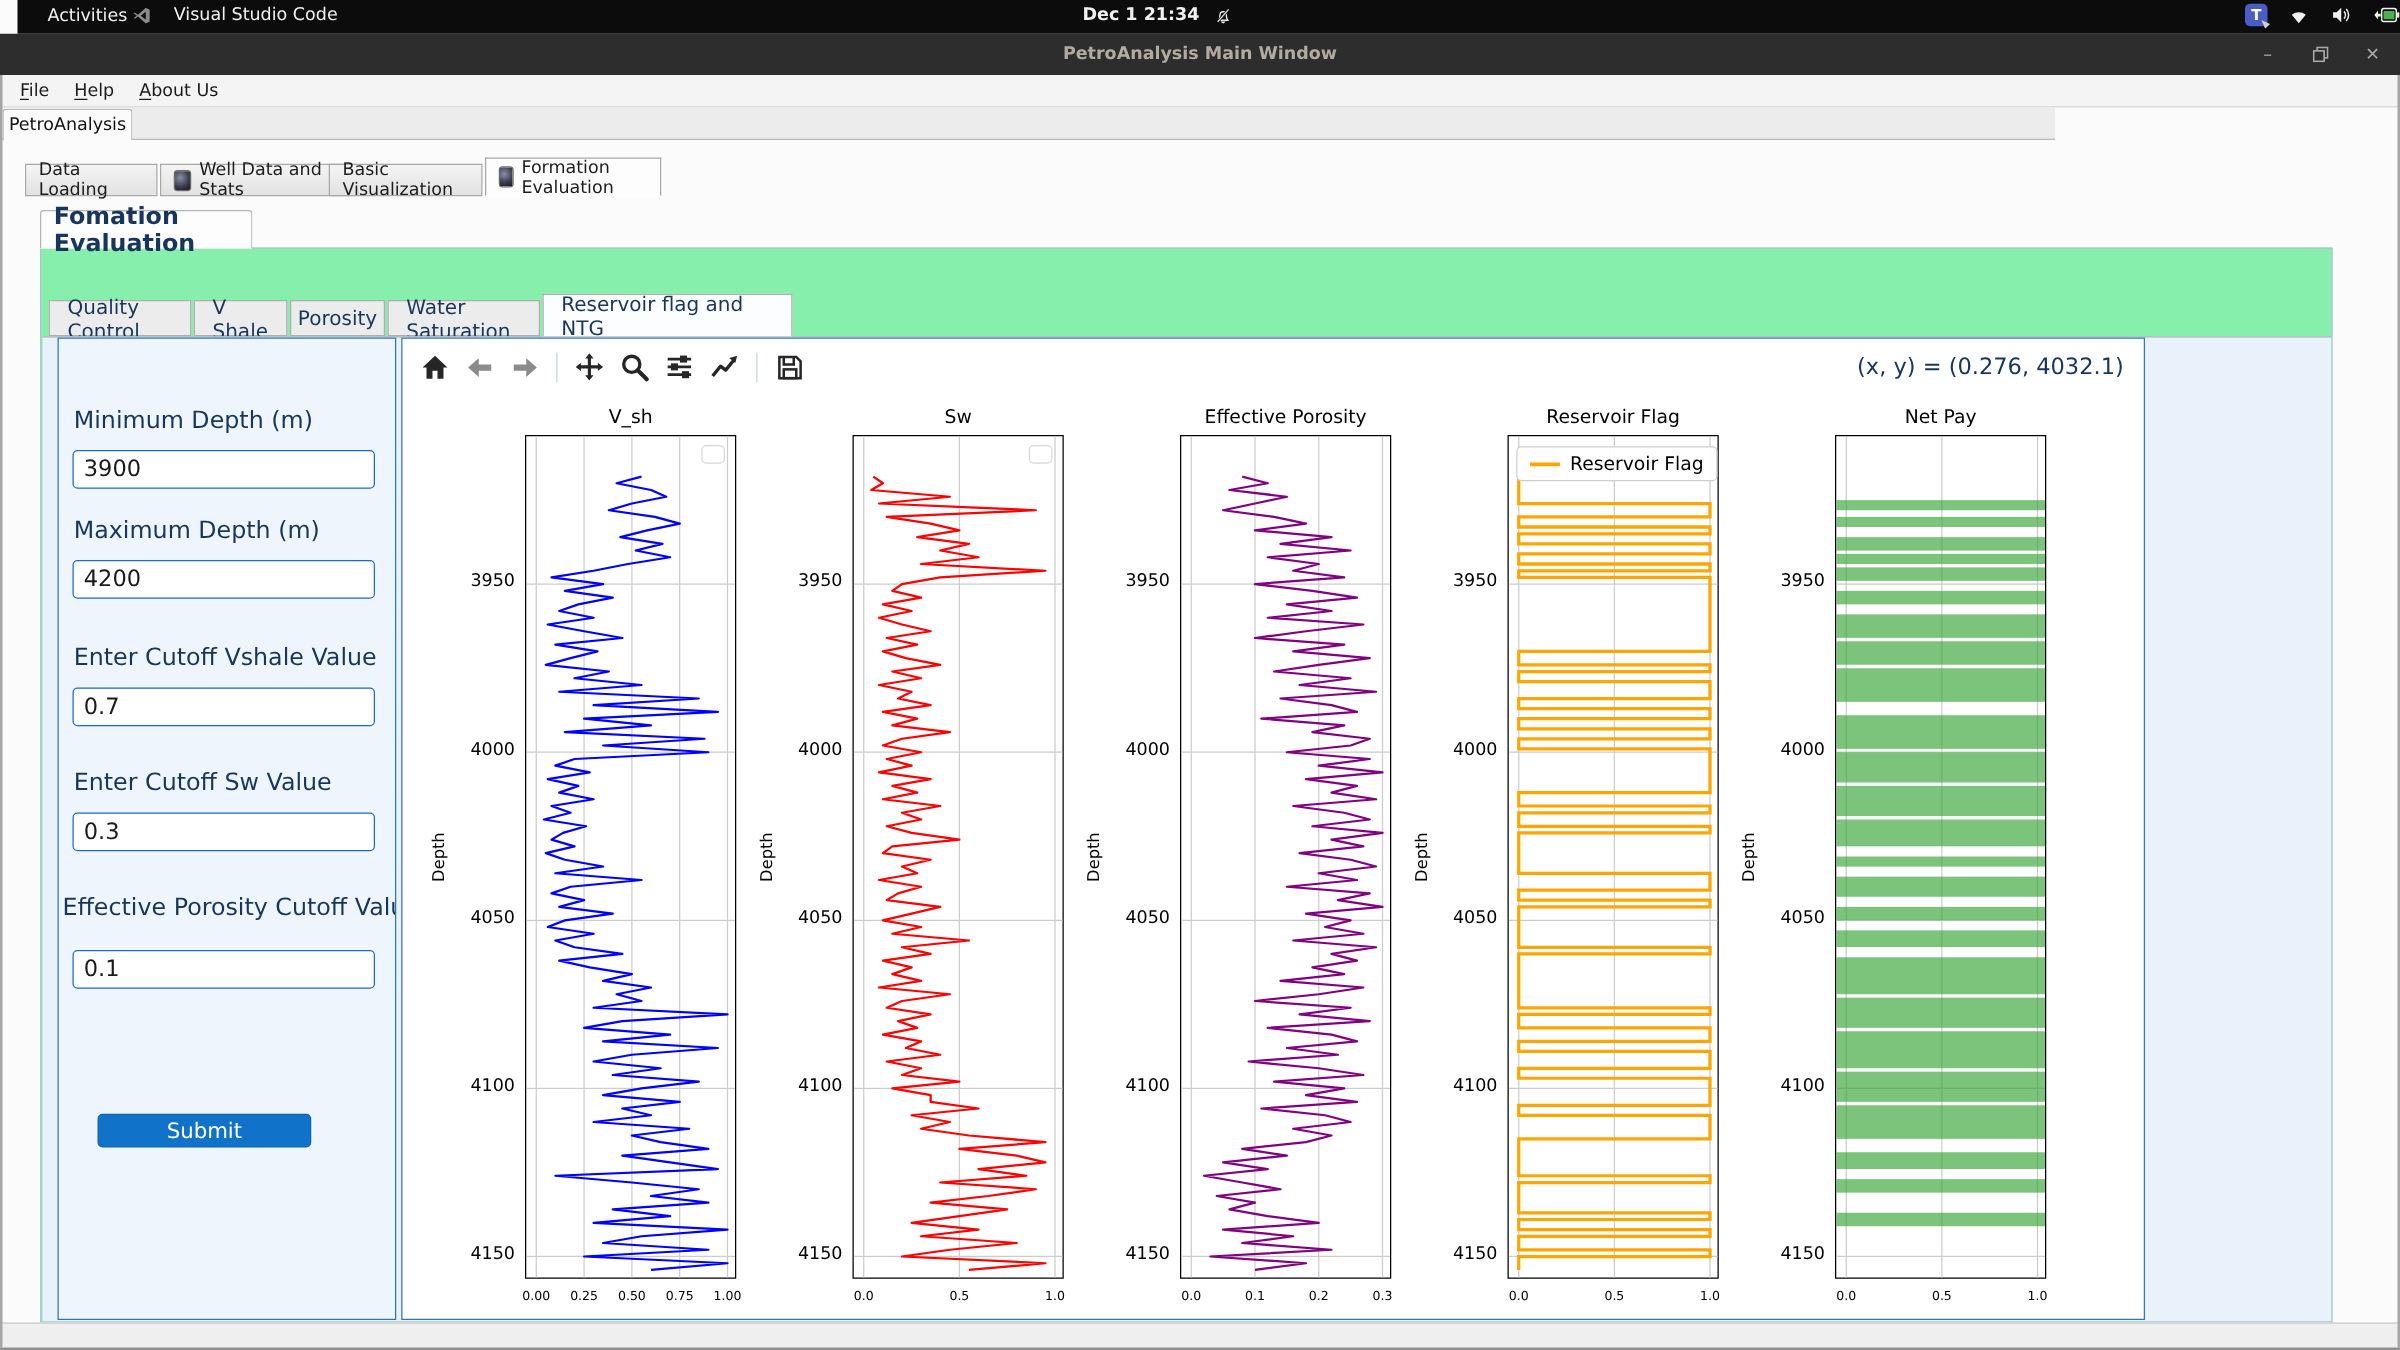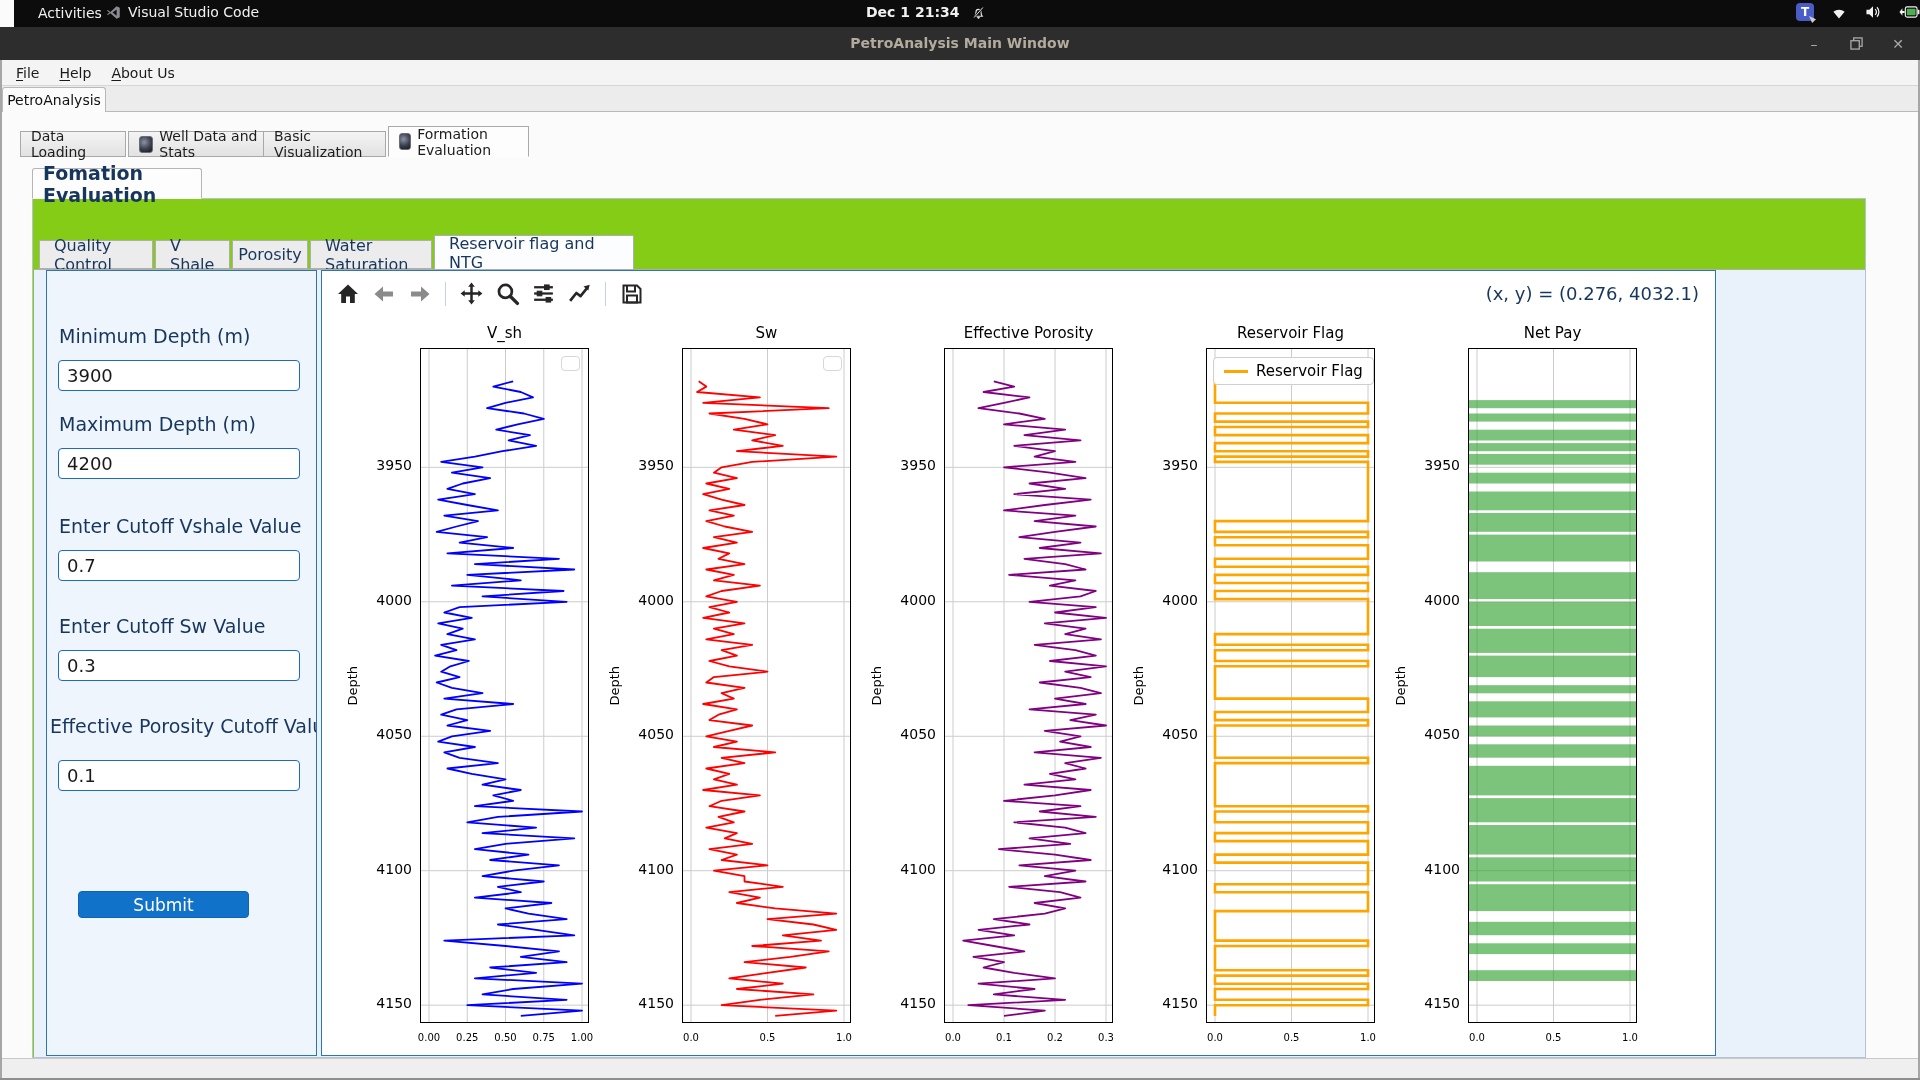--- a/index.html
+++ b/index.html
@@ -2,51 +2,51 @@
 <html><head>
 <meta charset="utf-8">
 <style>
   html,body{margin:0;padding:0;background:#000;}
   *{box-sizing:border-box;font-family:"DejaVu Sans","Liberation Sans",sans-serif;}
   .screen{position:relative;width:1920px;height:1080px;background:#fbfbfb;overflow:hidden;}
 
   
   .sysbar{position:absolute;left:0;top:0;width:1920px;height:27px;background:#0c0c0c;color:#f1f1f1;font-size:14px;margin-left:14px;}
   .sysbar .activities{position:absolute;left:18px;top:4px;padding:1px 6px;cursor:default;}
-  .sysbar .vsapp{position:absolute;left:92px;top:4px;display:flex;align-items:center;gap:7px;}
+  .sysbar .vsapp{position:absolute;left:92px;top:4px;display:flex;align-items:center;gap:18px;}
   .sysbar .clock{position:absolute;left:852px;top:4px;display:flex;align-items:center;gap:12px;font-weight:600;}
   .sysbar .sysicons{position:absolute;right:14px;top:3px;display:flex;align-items:center;gap:16px;}
   .teams-badge{width:18px;height:18px;background:#4a5cc5;border-radius:4px;color:#fff;font-size:12px;font-weight:700;display:flex;align-items:center;justify-content:center;position:relative;}
   .teams-badge:after{content:"";position:absolute;right:-2px;bottom:-2px;width:7px;height:7px;background:#cfcfcf;clip-path:polygon(0 0,100% 45%,45% 100%);}
 
   
   .titlebar{position:absolute;left:0;top:27px;width:1920px;height:33px;background:#2d2d2d;}
   .titlebar .wtitle{position:absolute;left:0;right:0;top:8px;text-align:center;color:#b3ab9d;font-weight:700;font-size:14px;}
   .wctrls{position:absolute;right:8px;top:0;height:33px;display:flex;align-items:center;gap:14px;color:#a9a9a9;}
   .wbtn{width:28px;height:26px;display:flex;align-items:center;justify-content:center;font-size:14px;}
 
   
   .menubar{position:absolute;left:0;top:60px;width:1920px;height:26px;background:#f4f4f4;border-bottom:1px solid #d6d6d6;display:flex;align-items:center;padding-left:8px;gap:4px;}
   .menuitem{font-size:14px;color:#1a1a1a;padding:2px 8px;}
   .menuitem u{text-underline-offset:2px;}
 
   
-  .tabstrip{position:absolute;left:0;top:86px;width:1920px;height:26px;background:#ececec;border-bottom:1px solid #b9b9b9;}
+  .tabstrip{position:absolute;left:0;top:86px;width:1644px;height:26px;background:#ececec;border-bottom:1px solid #b9b9b9;}
   .toptab{position:absolute;left:2px;top:1px;height:25px;width:104px;background:#fbfbfb;border:1px solid #b9b9b9;border-bottom:none;border-radius:3px 3px 0 0;display:flex;align-items:center;justify-content:center;font-size:14px;color:#111;}
   .appcontent{position:absolute;left:0;top:112px;width:1920px;height:946px;background:#fbfbfb;}
 
   
   .maintabs{position:absolute;left:20px;top:14px;height:31px;}
   .mtab{position:absolute;bottom:0;height:26px;background:linear-gradient(#f4f4f4,#e2e2e2);border:1px solid #a9a9a9;display:flex;align-items:center;justify-content:center;gap:6px;font-size:14px;color:#1c1c1c;padding:0 10px;}
   .mtab.sel{height:31px;background:#fdfdfd;border-bottom:1px solid #fdfdfd;z-index:2;}
   .tabicon{width:17px;height:17px;border-radius:3px;background:radial-gradient(circle at 35% 35%, #8a93a8 0%, #3c4050 55%, #15161d 100%);border:1px solid #6d6d6d;}
 
   
   .section-hdr{position:absolute;left:32px;top:56px;width:170px;height:31px;background:#fdfdfd;border:1px solid #b5b5b5;border-bottom:1px solid #fdfdfd;border-radius:3px 3px 0 0;display:flex;align-items:center;padding-left:10px;font-size:19px;font-weight:700;color:#17365d;z-index:3;}
-  .outerbox{position:absolute;left:32px;top:86px;width:1834px;height:860px;background:#84cc16;border:1px solid #b3c3d5;}
+  .outerbox{position:absolute;left:32px;top:86px;width:1834px;height:860px;background:#86efac;border:1px solid #b3c3d5;}
 
   
   .subtabs{position:absolute;left:6px;top:36px;height:34px;}
   .stab{position:absolute;bottom:0;height:29px;background:#ececec;border:1px solid #aeaeae;display:flex;align-items:center;justify-content:center;font-size:16px;color:#17365d;padding:0 14px;}
   .stab.sel{height:34px;background:#fcfdff;border-bottom:none;z-index:2;}
   .pane{position:absolute;left:1px;top:70px;width:1831px;height:788px;background:#e9f2fb;border-top:1px solid #aeaeae;}
 
   
   .formpanel{position:absolute;left:12px;top:0px;width:271px;height:786px;background:#eef5fc;border:1px solid #2e75b6;overflow:hidden;}
   .flabel{position:absolute;left:12px;font-size:19px;color:#17365d;white-space:nowrap;}

